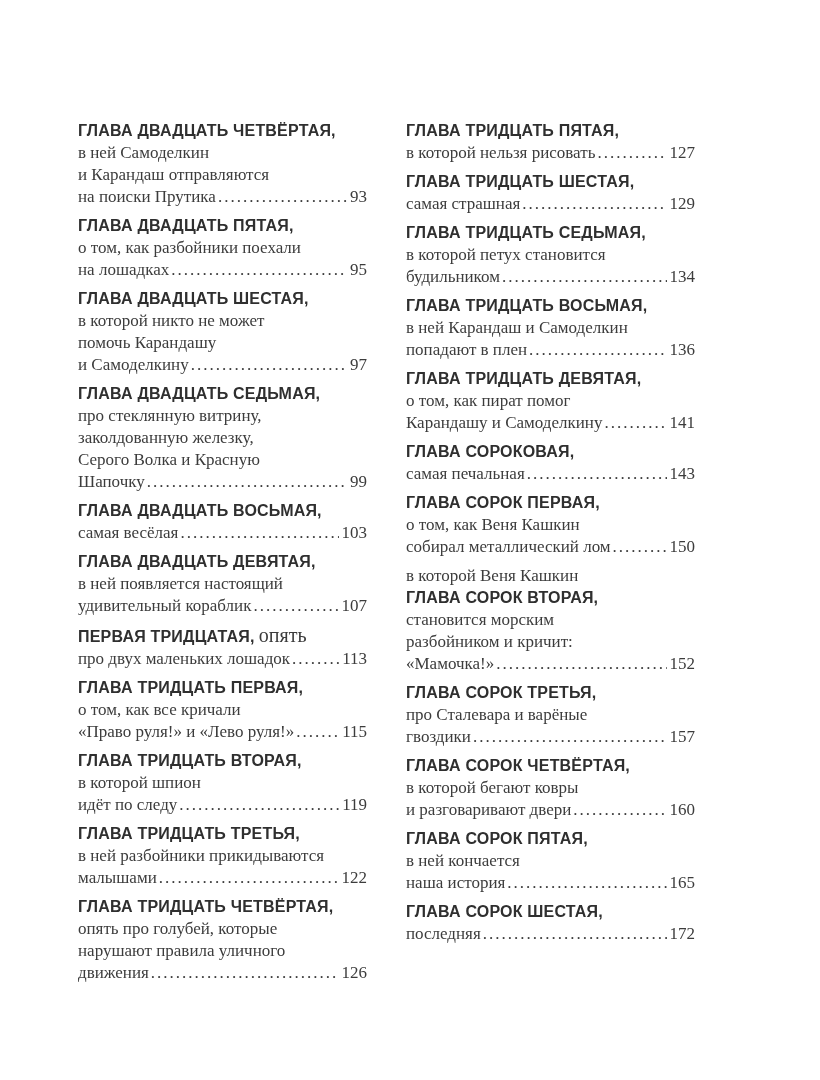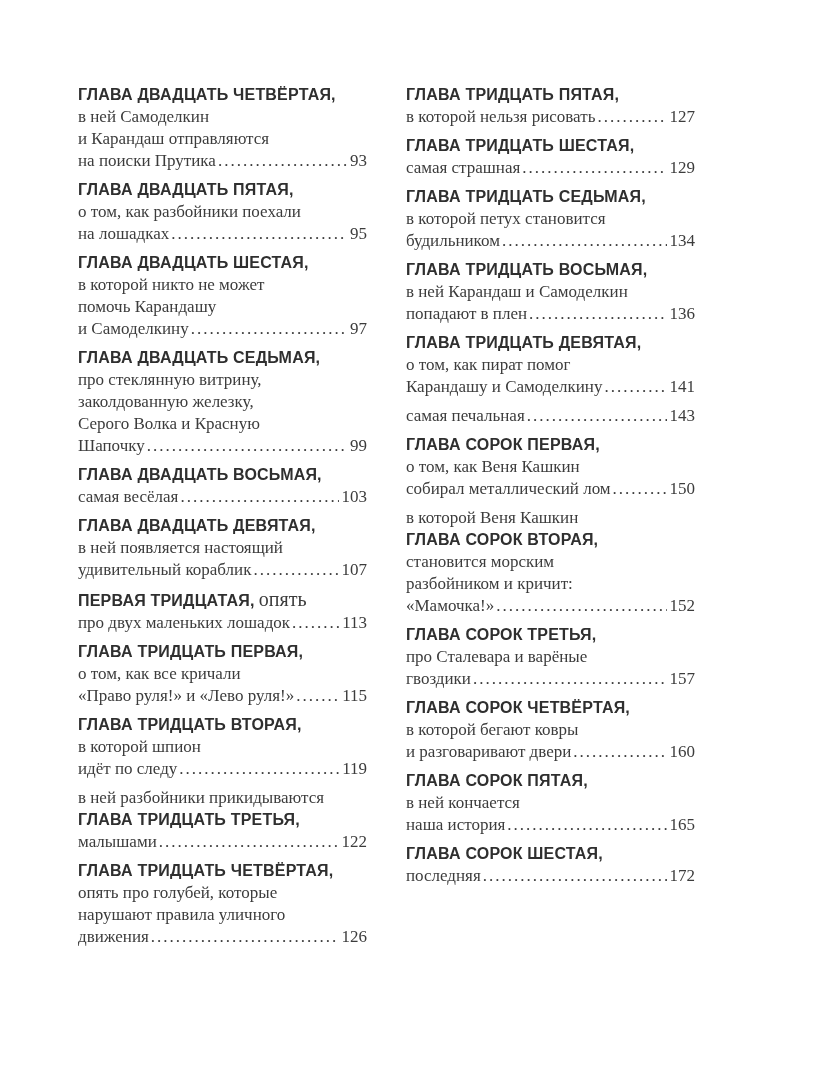--- a/index.html
+++ b/index.html
@@ -11,21 +11,21 @@
     width: 820px;
     height: 1080px;
     font-family: "Liberation Serif", serif;
     color: #3c3c3c;
     overflow: hidden;
   }
   .page {
     box-sizing: border-box;
     width: 748px;
     height: 1080px;
-    padding: 84px 0 0 78px;
+    padding: 120px 0 0 78px;
     background: #ffffff;
   }
   .columns {
     display: flex;
     gap: 39px;
   }
   .col {
     width: 289px;
     flex: 0 0 289px;
   }
@@ -153,22 +153,22 @@
         <div class="entry">
           <div class="line heading-line"><span class="heading">ГЛАВА ТРИДЦАТЬ ВТОРАЯ,</span></div>
           <div class="line body-line">в которой шпион</div>
           <div class="line last-line">
             <span class="last-text">идёт по следу</span>
             <span class="leader">...........................................................................</span>
             <span class="pagenum">119</span>
           </div>
         </div>
         <div class="entry">
+          <div class="line heading-line"><span class="heading">ГЛАВА ТРИДЦАТЬ ТРЕТЬЯ,</span></div>
           <div class="line body-line">в ней разбойники прикидываются</div>
-          <div class="line heading-line"><span class="heading">ГЛАВА ТРИДЦАТЬ ТРЕТЬЯ,</span></div>
           <div class="line last-line">
             <span class="last-text">малышами</span>
             <span class="leader">...........................................................................</span>
             <span class="pagenum">122</span>
           </div>
         </div>
         <div class="entry">
           <div class="line heading-line"><span class="heading">ГЛАВА ТРИДЦАТЬ ЧЕТВЁРТАЯ,</span></div>
           <div class="line body-line">опять про голубей, которые</div>
           <div class="line body-line">нарушают правила уличного</div>
@@ -217,20 +217,21 @@
         <div class="entry">
           <div class="line heading-line"><span class="heading">ГЛАВА ТРИДЦАТЬ ДЕВЯТАЯ,</span></div>
           <div class="line body-line">о том, как пират помог</div>
           <div class="line last-line">
             <span class="last-text">Карандашу и Самоделкину</span>
             <span class="leader">...........................................................................</span>
             <span class="pagenum">141</span>
           </div>
         </div>
         <div class="entry">
+          <div class="line heading-line"><span class="heading">ГЛАВА СОРОКОВАЯ,</span></div>
           <div class="line last-line">
             <span class="last-text">самая печальная</span>
             <span class="leader">...........................................................................</span>
             <span class="pagenum">143</span>
           </div>
         </div>
         <div class="entry">
           <div class="line heading-line"><span class="heading">ГЛАВА СОРОК ПЕРВАЯ,</span></div>
           <div class="line body-line">о том, как Веня Кашкин</div>
           <div class="line last-line">

